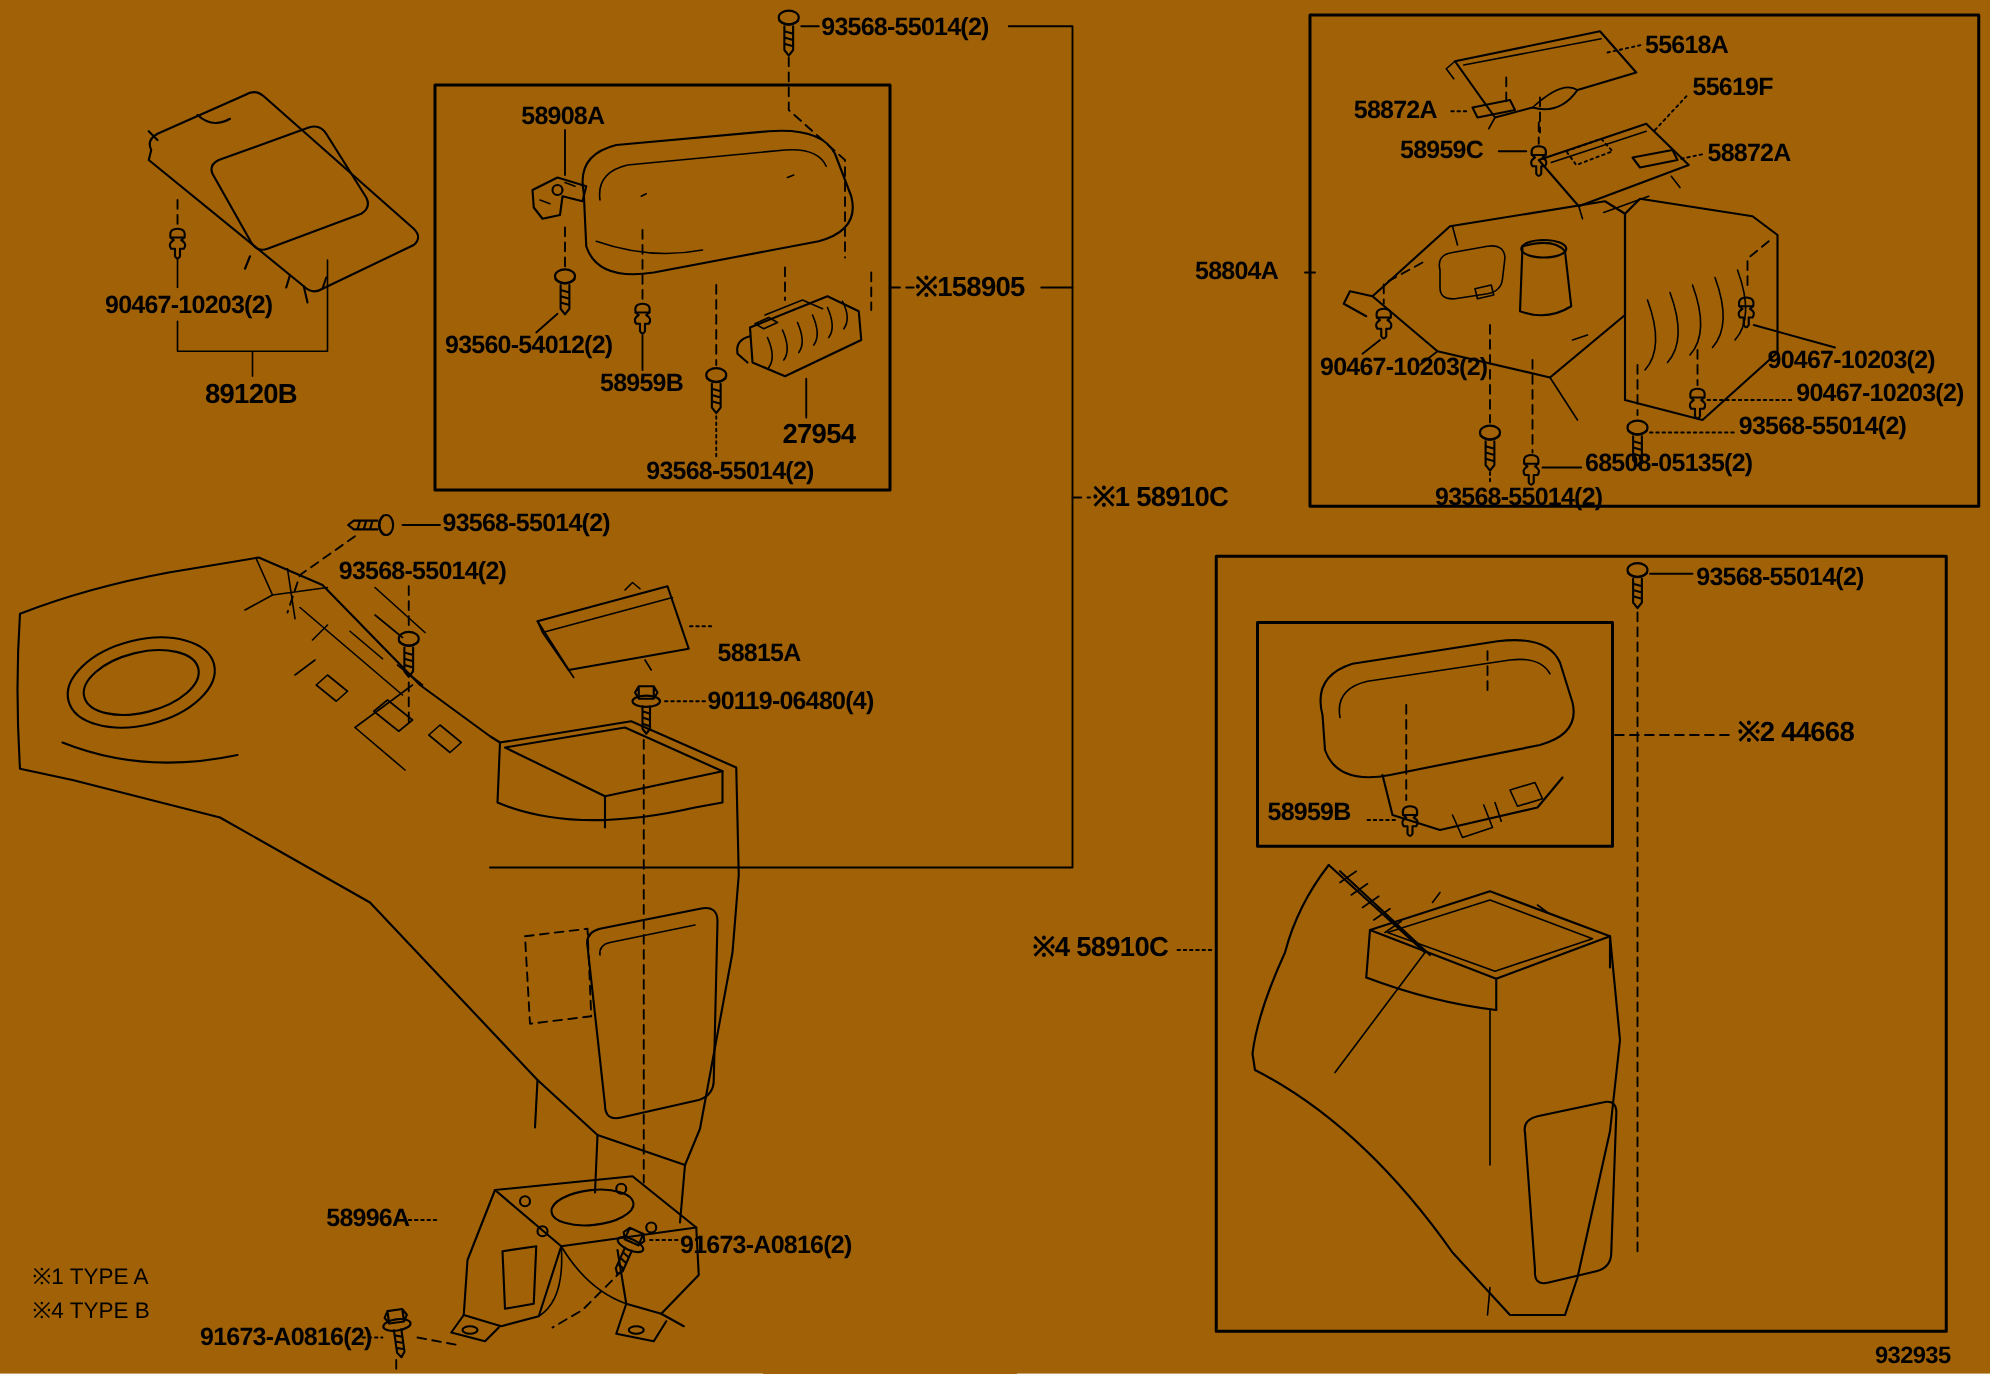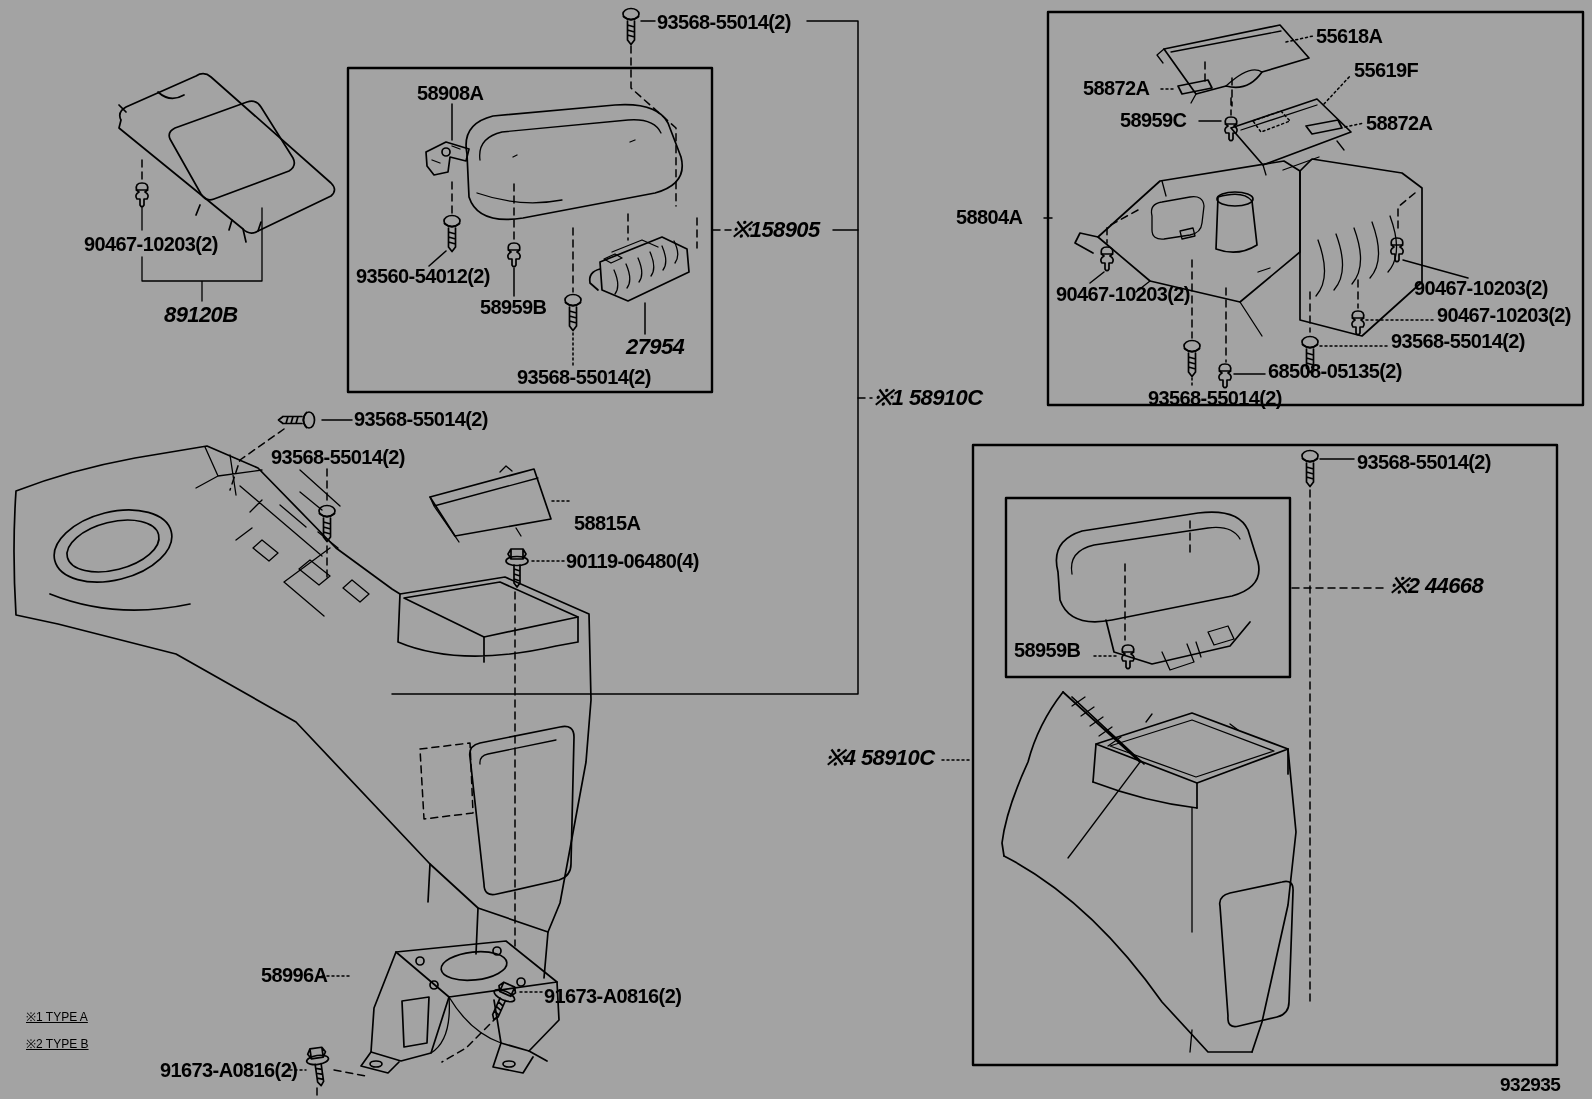--- a/index.html
+++ b/index.html
@@ -1,34 +1,34 @@
 <!DOCTYPE html>
 <html><head>
 <meta charset="utf-8">
 <style>
   html,body{margin:0;padding:0;background:#fff;}
   #stage{
-    position:relative;width:1592px;height:1099px;background:#a3a3a3;
+    position:relative;width:1592px;height:1099px;background:#a16207;
     font-family:"Liberation Sans",sans-serif;overflow:hidden;color:#000;
   }
   #art{position:absolute;left:0;top:0;}
   #art path,#art ellipse,#art circle,#art rect,#art line{
     stroke:#000;fill:none;stroke-width:1.7;stroke-linecap:round;stroke-linejoin:round;
   }
   #art .box{stroke-width:2.4;}
   #art .leader{stroke-width:1.5;}
   #art .dash{stroke-width:1.5;stroke-dasharray:7 5;}
   #art .dot{stroke-width:1.5;stroke-dasharray:2 3;}
   #art .thin{stroke-width:1.3;}
   .lbl{
     position:absolute;font-weight:bold;font-size:20px;line-height:1;
     letter-spacing:-0.6px;white-space:nowrap;color:#000;
   }
-  .lbl.big{font-size:22px;font-style:italic;}
-  .legend-item{position:absolute;font-size:12px;font-weight:normal;letter-spacing:0;white-space:nowrap;text-decoration:underline;}
+  .lbl.big{font-size:22px;}
+  .legend-item{position:absolute;font-size:18px;font-weight:normal;letter-spacing:0;white-space:nowrap;}
   .fig-num{position:absolute;font-size:19px;font-weight:bold;letter-spacing:-0.5px;}
 </style>
 </head>
 <body>
 
 <div id="stage">
 
 <svg id="art" width="1592" height="1099" viewBox="0 0 1592 1099">
   <defs>
     <g id="sym-screw">
@@ -274,15 +274,15 @@
   <div class="lbl" style="left:1437px;top:305px">90467-10203(2)</div>
   <div class="lbl" style="left:1391px;top:331px">93568-55014(2)</div>
   <div class="lbl" style="left:1268px;top:361px">68508-05135(2)</div>
   <div class="lbl" style="left:1148px;top:388px">93568-55014(2)</div>
   <div class="lbl" style="left:1357px;top:452px">93568-55014(2)</div>
   <div class="lbl" style="left:1014px;top:640px">58959B</div>
   <div class="lbl big" style="left:1390px;top:575px">※2 44668</div>
   <div class="lbl big" style="left:826px;top:747px">※4 58910C</div>
 
   <div class="legend-item" style="left:26px;top:1008px">※1 TYPE A</div>
-  <div class="legend-item" style="left:26px;top:1035px">※2 TYPE B</div>
+  <div class="legend-item" style="left:26px;top:1035px">※4 TYPE B</div>
   <div class="fig-num" style="left:1500px;top:1074px">932935</div>
 </div>
 
 </body></html>

